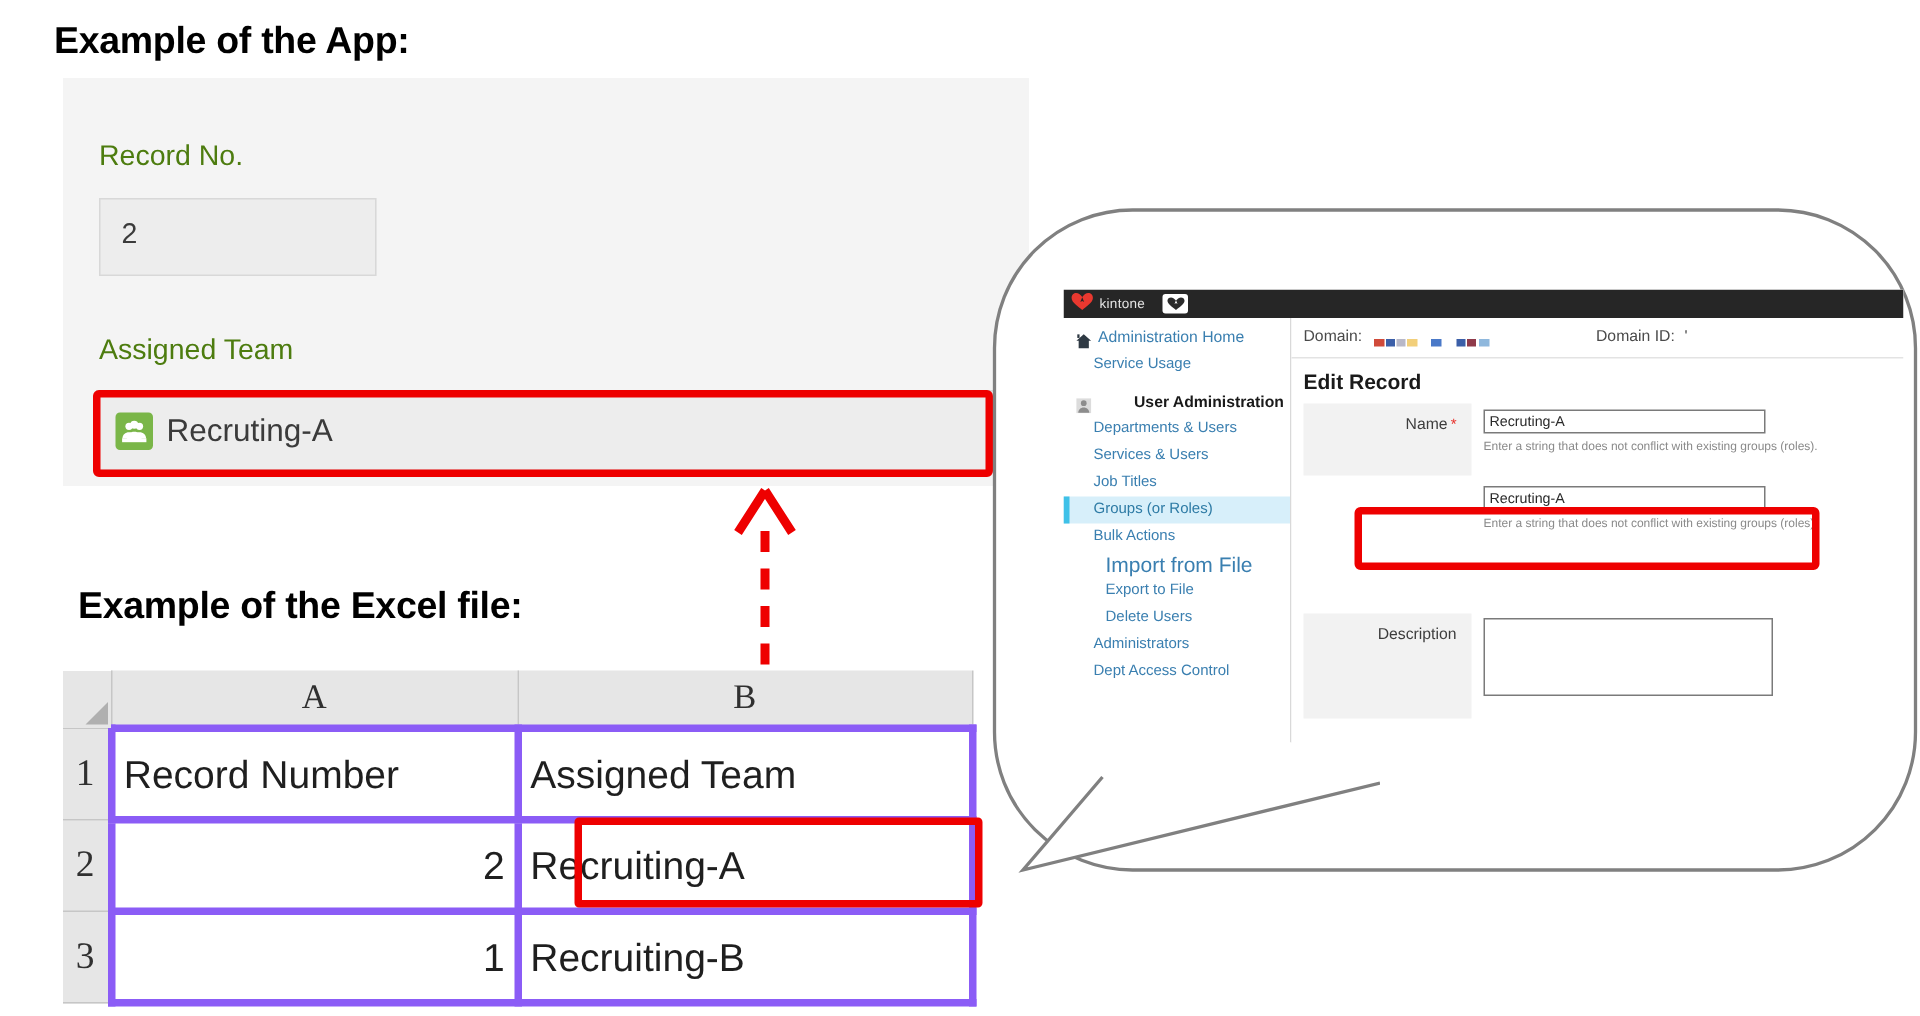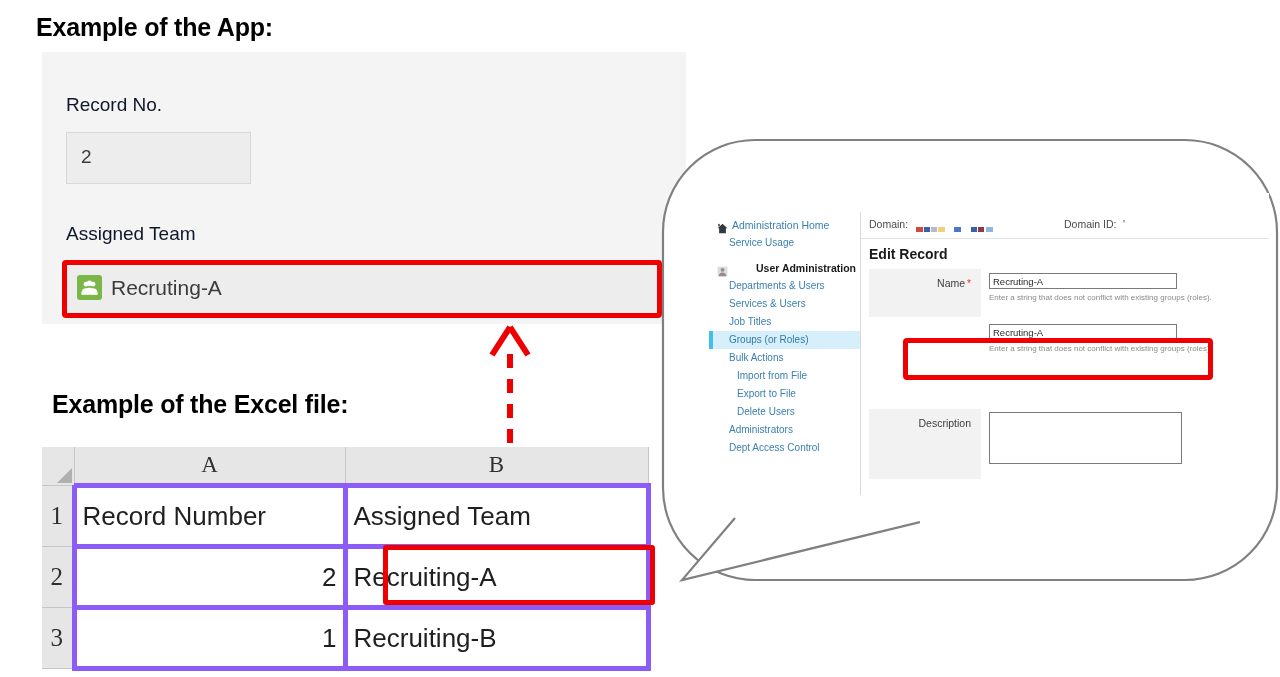--- a/index.html
+++ b/index.html
@@ -17,21 +17,21 @@
     white-space:nowrap;line-height:1;
   }
   #heading-app{left:36px;top:15px;}
   #heading-excel{left:52px;top:392px;}
 
   
   #app-panel{
     left:42px;top:52px;width:644px;height:272px;background:#f4f4f4;
   }
   .app-field-label{
-    font-size:19px;color:#0f172a;font-family:"Liberation Sans",sans-serif;
+    font-size:19px;color:#4d7c0f;font-family:"Liberation Sans",sans-serif;
     white-space:nowrap;line-height:1;
   }
   #app-label-record{left:24px;top:43px;}
   #app-input-record{
     left:24px;top:80px;width:185px;height:52px;
     background:#ededed;border:1px solid #d8d8d8;box-sizing:border-box;
   }
   #app-input-record span{
     position:absolute;left:14px;top:14px;font-size:19px;color:#3b3b3b;line-height:1;
   }
@@ -282,20 +282,39 @@
   </svg>
 </div>
 <div class="abs" id="callout-tail">
   <svg width="300" height="120" viewBox="0 0 300 120" aria-hidden="true">
     <path d="M115 28 L62 90 L300 32" fill="#ffffff" stroke="#808080" stroke-width="2.2" stroke-linejoin="miter"></path>
   </svg>
 </div>
 
 <div class="abs" id="kintone-screen">
 
+  <div id="kintone-header">
+    <div id="kintone-logo">
+      <span>
+        <svg width="15" height="12" viewBox="0 0 15 12" aria-hidden="true">
+          <path d="M7.5 11.6C5.2 9.4 0.4 6.8 0.4 3.6 0.4 1.7 1.8 0.4 3.5 0.4c1.6 0 2.6 1 4 2.6
+                   1.4-1.6 2.4-2.6 4-2.6 1.7 0 3.1 1.3 3.1 3.2 0 3.2-4.8 5.8-7.1 8z" fill="#e8382f"></path>
+          <path d="M7.5 3.2 L6.2 6.4 L7.5 5.6 L8.8 6.4 Z" fill="#262626"></path>
+        </svg>
+      </span>
+      <span id="kintone-logo-text">kintone</span>
+    </div>
+    <div id="kintone-app-btn">
+      <svg width="12" height="9" viewBox="0 0 12 9" aria-hidden="true">
+        <path d="M6 8.6C4.2 7 0.3 4.9 0.3 2.5 0.3 1.1 1.4 0.3 2.7 0.3c1.2 0 2 0.7 3.3 2
+                 1.3-1.3 2.1-2 3.3-2 1.3 0 2.4 0.8 2.4 2.2 0 2.4-3.9 4.5-5.7 6.1z" fill="#2b2b2b"></path>
+        <path d="M6 2.1 L5 4.6 L6 4 L7 4.6 Z" fill="#ffffff"></path>
+      </svg>
+    </div>
+  </div>
 
   <div id="kintone-sidebar">
 
     <div class="nav-item">
       <span class="nav-icon">
         <svg width="11" height="11" viewBox="0 0 11 11" aria-hidden="true">
           <path d="M5.5 0.8 L10.4 5.2 L8.9 5.2 L8.9 10.2 L2.1 10.2 L2.1 5.2 L0.6 5.2 Z" fill="#2f3a44"></path>
           <rect x="1.2" y="0.9" width="1.5" height="2.4" fill="#2f3a44"></rect>
         </svg>
       </span>
@@ -328,21 +347,21 @@
     <div class="nav-item indent">
       <span class="nav-label">Job Titles</span>
     </div>
     <div class="nav-item indent active">
       <span class="nav-label">Groups (or Roles)</span>
     </div>
     <div class="nav-item indent">
       <span class="nav-label">Bulk Actions</span>
     </div>
     <div class="nav-item sub" style="padding-left:28px;">
-      <span class="nav-label" style="font-size:10px;">Import from File</span>
+      <span class="nav-label" style="font-size:14px;">Import from File</span>
     </div>
     <div class="nav-item sub" style="padding-left:28px;">
       <span class="nav-label" style="font-size:10px;">Export to File</span>
     </div>
     <div class="nav-item sub" style="padding-left:28px;">
       <span class="nav-label" style="font-size:10px;">Delete Users</span>
     </div>
     <div class="nav-item indent">
       <span class="nav-label">Administrators</span>
     </div>

